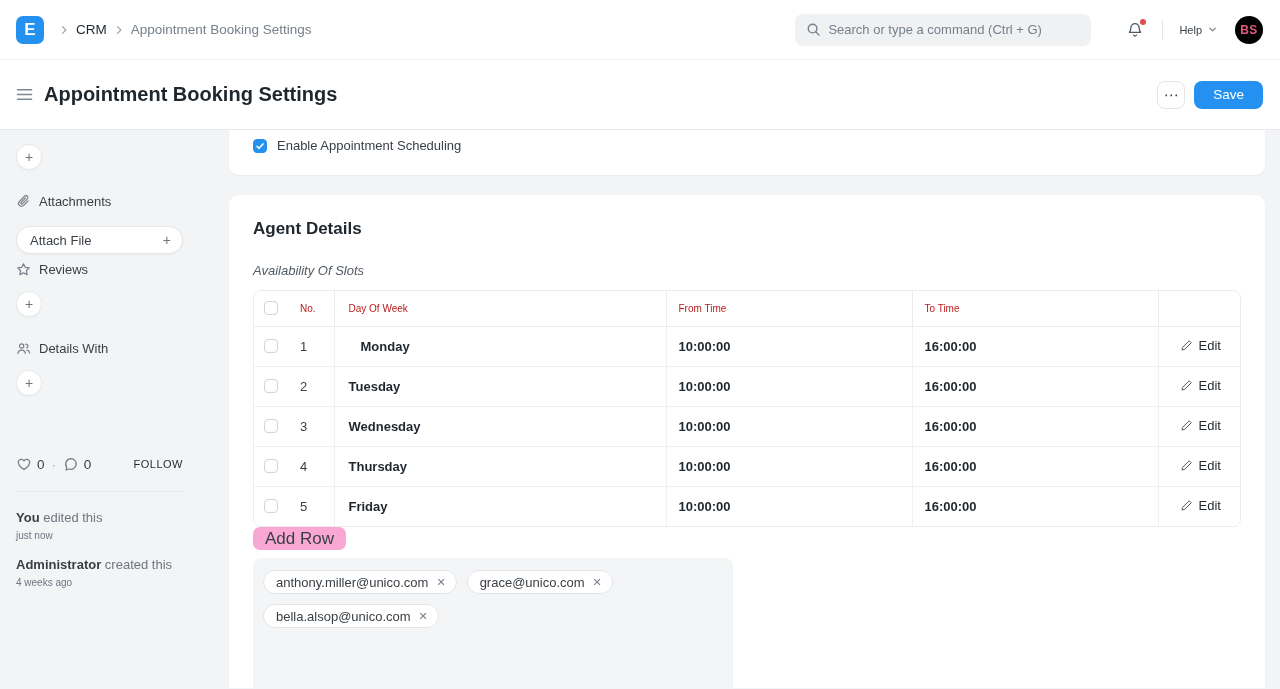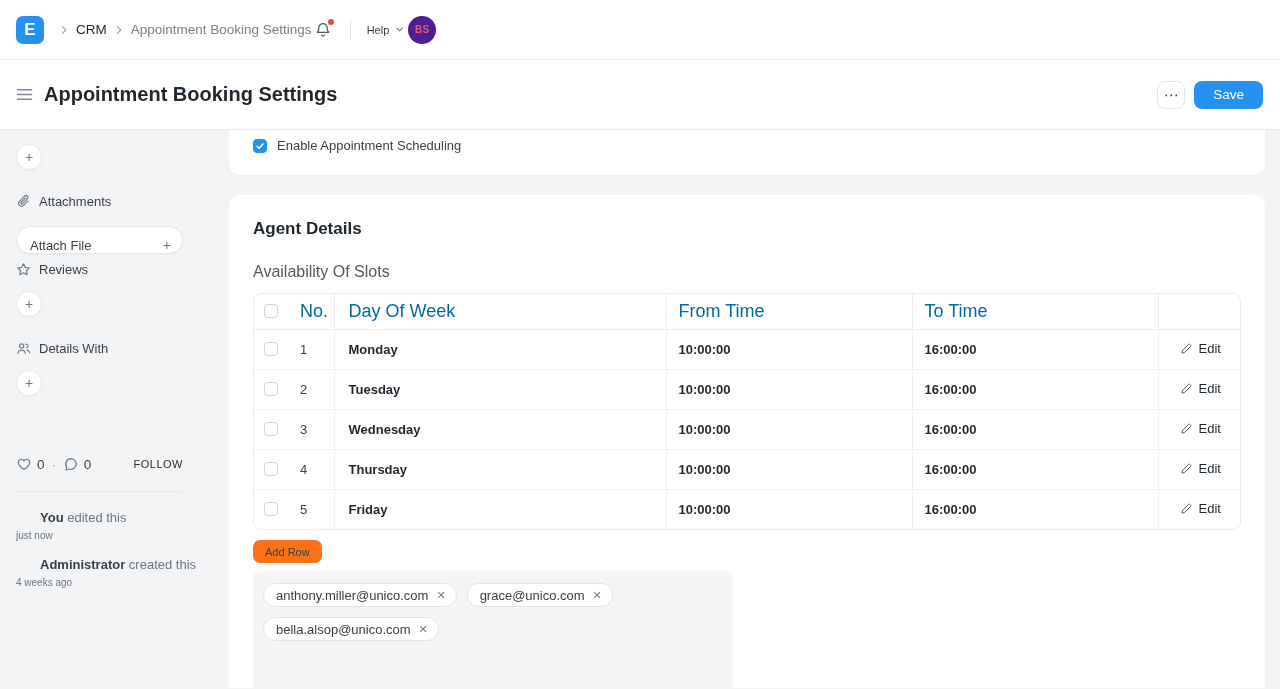--- a/index.html
+++ b/index.html
@@ -35,23 +35,23 @@
     font-family:"Liberation Sans", sans-serif;
   }
   .search-input::placeholder { color:#76808b; }
   .nav-right { display:flex; align-items:center; }
   .bell-btn { position:relative; color:#4c5a67; display:flex; cursor:pointer; padding:2px; }
   .bell-dot { position:absolute; top:0; right:0; width:6px; height:6px; border-radius:50%; background:#e24c4c; }
   .nav-divider { width:1px; height:20px; background:#e3e6e9; margin:0 16px; }
   .help-btn { display:flex; align-items:center; gap:5px; color:#383f45; font-size:11px; cursor:pointer; }
   .help-btn .chev { color:#76808b; display:flex; }
   .avatar {
-    width:28px; height:28px; border-radius:50%; background:#4c1d95; color:#e1597d;
-    font-size:10px; font-weight:bold; display:flex; align-items:center; justify-content:center;
-    margin-left:3px; cursor:pointer; letter-spacing:.3px;
+    width:28px; height:28px; border-radius:50%; background:#000000; color:#e1597d;
+    font-size:12px; font-weight:bold; display:flex; align-items:center; justify-content:center;
+    margin-left:17px; cursor:pointer; letter-spacing:.3px;
   }
   
   .page-head {
     height:70px; background:#fff; display:flex; align-items:center;
     padding:0 17px 0 16px; border-bottom:1px solid #e8eaed;
   }
   .menu-btn { color:#7c8794; display:flex; cursor:pointer; }
   .page-title { font-size:20px; font-weight:bold; color:#1f272e; margin-left:11px; }
   .head-actions { margin-left:auto; display:flex; align-items:center; gap:9px; }
   .more-btn {
@@ -70,84 +70,84 @@
     width:26px; height:26px; border-radius:50%; background:#fff; border:1px solid #e7eaec;
     box-shadow:0 1px 2px rgba(0,0,0,.04); color:#6c7680; font-size:14px;
     display:flex; align-items:center; justify-content:center; cursor:pointer;
   }
   .side-section-label {
     display:flex; align-items:center; gap:8px; color:#383f45; font-size:13px;
   }
   .side-section-label .icn { color:#76808b; display:flex; }
   .attach-btn {
     margin-top:17px; width:167px; height:28px; border-radius:14px; border:1px solid #e3e6e9;
-    background:#fff; box-shadow:0 1px 2px rgba(0,0,0,.04); display:flex; align-items:flex-end;
+    background:#fff; box-shadow:0 1px 2px rgba(0,0,0,.04); display:flex; align-items:center;
     justify-content:space-between; padding:0 11px 0 13px; font-size:13px; color:#383f45; cursor:pointer;
   }
   .attach-btn .plus { color:#6c7680; font-size:14px; }
   .mt24 { margin-top:24px; } .mt14 { margin-top:14px; } .mt22 { margin-top:8px; }
   .likes-row { margin-top:60px; width:167px; display:flex; align-items:center; color:#76808b; }
   .likes-row .cnt { color:#383f45; margin-left:5px; font-size:13.5px; }
   .likes-row .sep { margin:0 7px; color:#9aa3ac; }
   .likes-row .icn { display:flex; cursor:pointer; }
   .follow-btn {
     margin-left:auto; font-size:11px; letter-spacing:.5px; color:#1f272e; cursor:pointer;
   }
   .side-divider { width:167px; height:1px; background:#e6e9eb; margin-top:19px; }
   .history { margin-top:18px; }
   .history-item { margin-bottom:16px; }
-  .history-item .line1 { color:#6c7680; font-size:13px;margin-left:24px; }
+  .history-item .line1 { color:#6c7680; font-size:13px; }
   .history-item .line1 b { color:#383f45; font-weight:bold; }
   .history-item .line2 { color:#6c7680; font-size:10px; margin-top:5px; }
   
   .content { flex:1; padding:0 15px 0 30px; overflow:hidden; }
   .card { background:#fff; box-shadow:0 1px 2px rgba(0,0,0,.04); }
   .card-top {
     border-radius:0 0 10px 10px; height:45px; padding:8px 24px;
   }
   .checkbox-row { display:flex; align-items:center; gap:10px; cursor:pointer; }
   .checkbox-row .label { color:#383f45; font-size:13px; }
   .cbx {
     width:14px; height:14px; border-radius:4px; border:1px solid #cfd5da; background:#fff;
     display:flex; align-items:center; justify-content:center; flex-shrink:0;
   }
   .cbx.checked { background:#2490ef; border-color:#2490ef; }
   .card-main { border-radius:10px; margin-top:20px; padding:24px; padding-bottom:40px; }
   .section-title { font-size:17px; font-weight:bold; color:#1f272e; }
-  .field-label { color:#525a63; font-size:16px; margin-top:24px; }
+  .field-label { color:#525a63; font-size:13px; margin-top:24px;font-style:italic; }
   .req { color:#e03636; }
   
   .grid {
     margin-top:12px; border:1px solid #e9ebed; border-radius:8px; overflow:hidden;
     width:988px;
   }
   table { border-collapse:collapse; width:100%; table-layout:fixed; }
   col.c-check { width:34px; } col.c-no { width:46px; } col.c-day { width:332px; }
   col.c-from { width:246px; } col.c-to { width:246px; } col.c-edit { width:84px; }
   thead th {
-    height:35px; font-weight:normal; color:#0369a1; font-size:18px; text-align:left;
+    height:35px; font-weight:normal; color:#b91c1c; font-size:10px; text-align:left;
     padding:0 12px; border-bottom:1px solid #e9ebed; background:#fff;
   }
   thead th.center, td.center { text-align:center; padding:0; }
   tbody td {
     height:40px; font-size:13px; color:#383f45; padding:0 12px;
     border-bottom:1px solid #eef0f2; background:#fff;
   }
   tbody tr:last-child td { border-bottom:none; }
   td.bold { font-weight:bold; color:#1f272e; }
   th.b-r, td.b-r { border-right:1px solid #eef0f2; }
   th.b-r-h { border-right:1px solid #e9ebed; }
   .edit-btn {
     display:inline-flex; align-items:center; gap:6px; color:#1f272e; cursor:pointer;
     font-size:13px; background:none; border:none; font-family:"Liberation Sans", sans-serif;
   }
   .edit-btn .icn { color:#4c5a67; display:flex; }
   .add-row-btn {
-    margin-top:10px; height:23px; padding:0 12px; border:none; border-radius:7px;
-    background:#f97316; color:#383f45; font-size:11px; cursor:pointer;
+    height:23px; padding:0 12px; border:none; border-radius:7px;
+    background:#f9a8d4; color:#383f45; font-size:17px; cursor:pointer;
     font-family:"Liberation Sans", sans-serif;
   }
   
   .agents-box {
     margin-top:8px; width:480px; height:150px; background:#f4f5f6; border-radius:8px;
     padding:12px 10px; display:flex; flex-wrap:wrap; gap:10px; align-content:flex-start;
   }
   .tag {
     height:24px; display:inline-flex; align-items:center; gap:8px; background:#fff;
     border:1px solid #e2e5e8; border-radius:12px; padding:0 10px 0 12px; font-size:13px;
@@ -174,20 +174,29 @@
   <span class="crumb muted">
     <span class="chev">
       <svg width="12" height="12" viewBox="0 0 16 16" fill="none" stroke="currentColor" stroke-width="1.6" stroke-linecap="round" stroke-linejoin="round">
             <path d="M6 3.5L10.5 8 6 12.5"></path>
           </svg>
     </span>
     <a>Appointment Booking Settings</a>
   </span>
 </div>
 
+  <div class="search-wrap">
+    <span class="sicon">
+      <svg width="15" height="15" viewBox="0 0 16 16" fill="none" stroke="currentColor" stroke-width="1.5" stroke-linecap="round">
+          <circle cx="7" cy="7" r="4.6"></circle>
+          <line x1="10.6" y1="10.6" x2="14" y2="14"></line>
+        </svg>
+    </span>
+    <input class="search-input" type="text" placeholder="Search or type a command (Ctrl + G)" style="">
+  </div>
 
   <div class="nav-right">
     <span class="bell-btn">
       <svg width="18" height="18" viewBox="0 0 20 20" fill="none" stroke="currentColor" stroke-width="1.4" stroke-linecap="round" stroke-linejoin="round">
         <path d="M10 3a4.6 4.6 0 0 0-4.6 4.6c0 3.3-1 4.3-1.7 5h12.6c-.7-.7-1.7-1.7-1.7-5A4.6 4.6 0 0 0 10 3z"></path>
         <path d="M8.4 15.6a1.7 1.7 0 0 0 3.2 0"></path>
       </svg>
       <span class="bell-dot"></span>
     </span>
     <span class="nav-divider"></span>
@@ -328,21 +337,21 @@
               <th class="b-r-h">To Time</th>
               <th></th>
             </tr>
           </thead>
           <tbody>
   <tr>
     <td class="center">
                   <span class="cbx" style="margin:0 auto"></span>
                 </td>
     <td class="b-r">1</td>
-    <td class="b-r bold" style="padding-left:14px">Monday</td>
+    <td class="b-r bold" style="padding-left:26px">Monday</td>
     <td class="b-r bold">10:00:00</td>
     <td class="b-r bold">16:00:00</td>
     <td class="center">
       <button class="edit-btn">
         <span class="icn">
           <svg width="13" height="13" viewBox="0 0 16 16" fill="none" stroke="currentColor" stroke-width="1.2" stroke-linejoin="round">
                         <path d="M11.3 2.2l2.5 2.5-8.2 8.2-3.1.6.6-3.1z"></path>
                       </svg>
         </span>
         <span>Edit</span>

